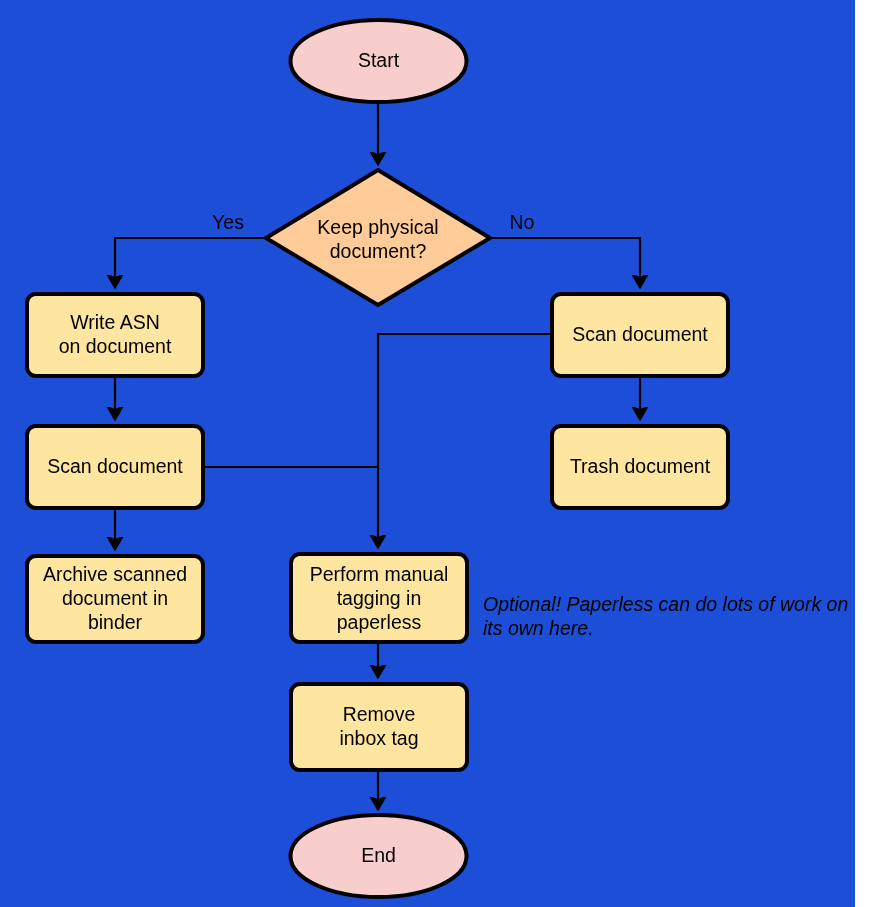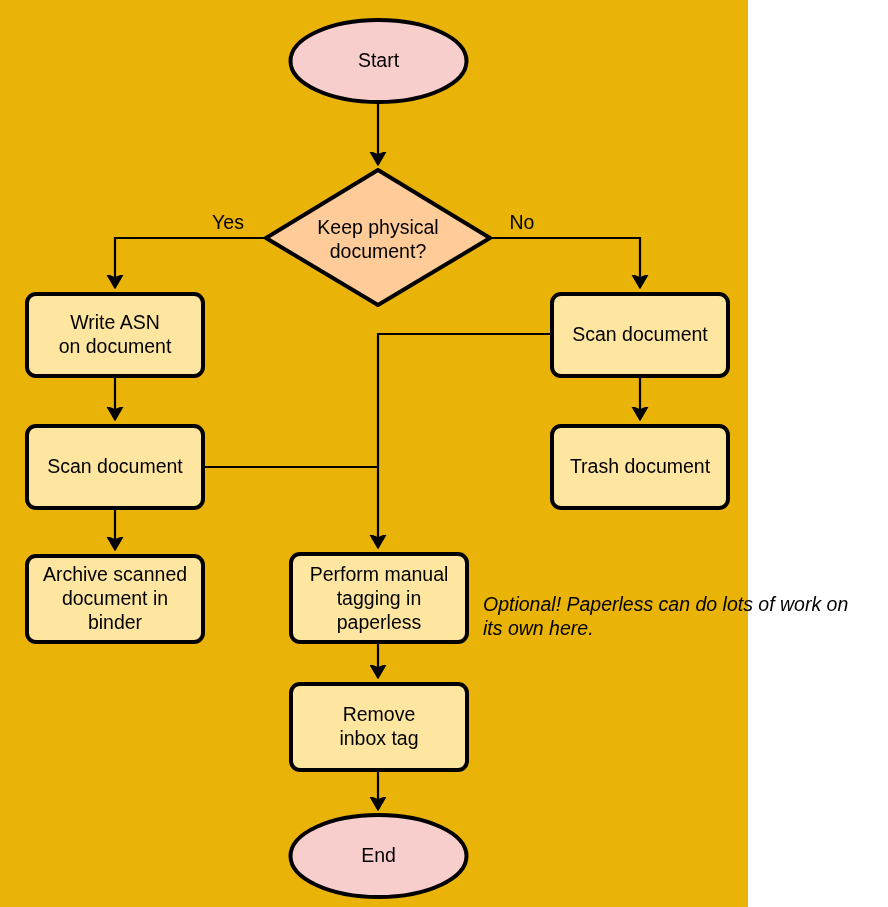--- a/index.html
+++ b/index.html
@@ -8,23 +8,23 @@
     background: #ffffff;
   }
   body {
     width: 888px;
     height: 907px;
     font-family: "Liberation Sans", sans-serif;
     overflow: hidden;
   }
   #flow-root {
     position: relative;
-    width: 748px;
+    width: 855px;
     height: 907px;
-    background: #eab308;
+    background: #1d4ed8;
   }
   svg#flow-svg {
     position: absolute;
     left: 0;
     top: 0;
     width: 888px;
     height: 907px;
   }
   .node-label {
     font-family: "Liberation Sans", sans-serif;

